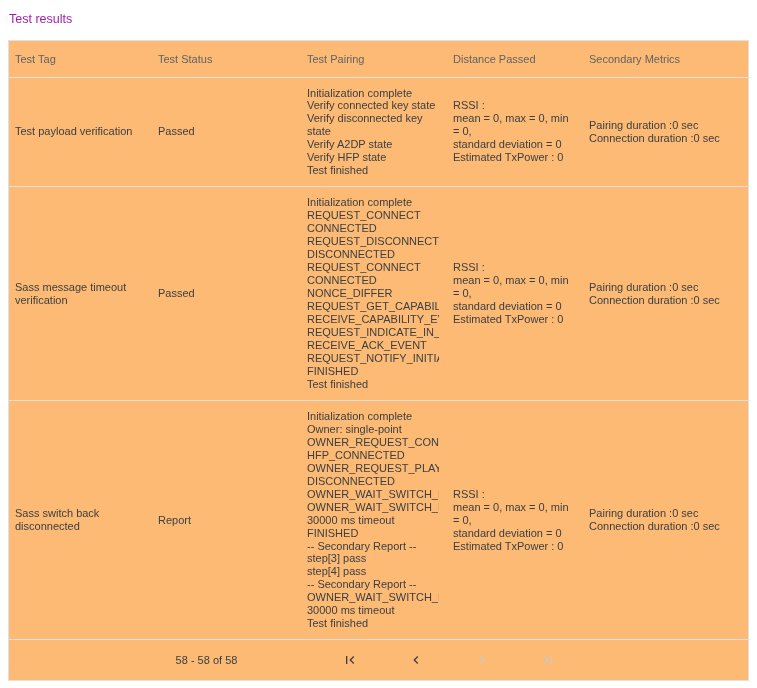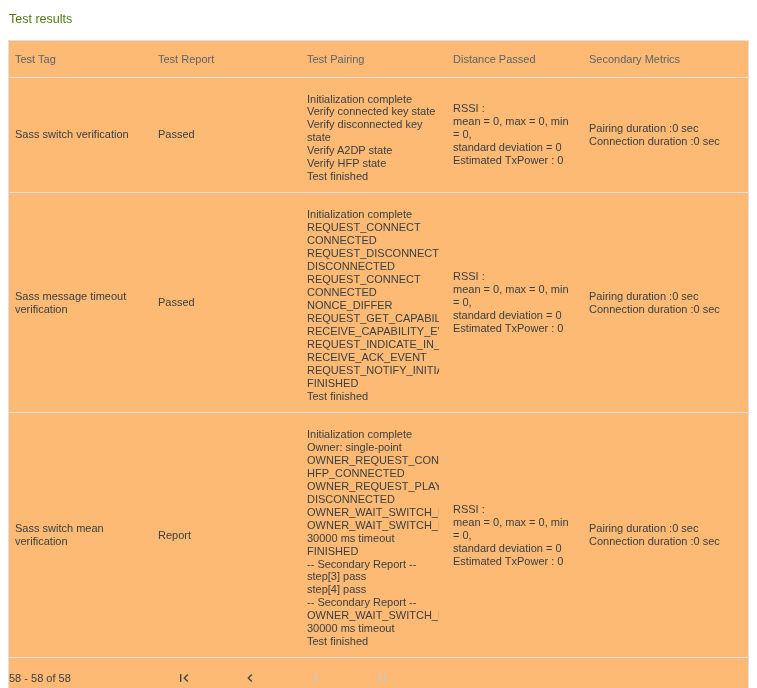--- a/index.html
+++ b/index.html
@@ -11,21 +11,21 @@
     color: #202124;
   }
   .page {
     width: 757px;
     height: 688px;
     background: #ffffff;
     overflow: hidden;
   }
   .page-title {
     font-size: 12.5px;
-    color: #4d7c0f;
+    color: #a21caf;
     padding: 12px 0 0 9px;
     height: 40px;
   }
   .table-card {
     margin: 0 8px;
     border: 1px solid #e0e0e0;
     background: #fdba74;
   }
   table.results {
     width: 100%;
@@ -49,24 +49,25 @@
     color: #3c4043;
     font-size: 11px;
     line-height: 1.18;
   }
   .multiline {
     white-space: pre-line;
     overflow: hidden;
     max-width: 100%;
   }
   td.msg-cell { padding-right: 2px; }
-  td.msg-cell .multiline { white-space: pre-line; word-break: keep-all; margin-top: 6px; }
+  td.msg-cell .multiline { white-space: pre-line; word-break: keep-all; }
   .pagination {
     display: flex;
     align-items: center;
+    justify-content: center;
     height: 40px;
     font-size: 11px;
     color: #3c4043;
   }
   .pagination .range-label {
     margin-right: 80px;
   }
   .pager-btn {
     background: none;
     border: none;
@@ -96,29 +97,29 @@
       <colgroup>
         <col style="width:143px">
         <col style="width:149px">
         <col style="width:146px">
         <col style="width:136px">
         <col style="width:167px">
       </colgroup>
       <thead>
         <tr>
           <th>Test Tag</th>
-          <th>Test Report</th>
+          <th>Test Status</th>
           <th>Test Pairing</th>
           <th>Distance Passed</th>
           <th>Secondary Metrics</th>
         </tr>
       </thead>
       <tbody>
         <tr>
-          <td>Sass switch verification</td>
+          <td>Test payload verification</td>
           <td>Passed</td>
           <td class="msg-cell">
             <div class="multiline">Initialization complete
 Verify connected key state
 Verify disconnected key state
 Verify A2DP state
 Verify HFP state
 Test finished</div>
           </td>
           <td>
@@ -157,21 +158,21 @@
 mean = 0, max = 0, min = 0,
 standard deviation = 0
 Estimated TxPower : 0</div>
           </td>
           <td>
             <div class="multiline">Pairing duration :0 sec
 Connection duration :0 sec</div>
           </td>
         </tr>
         <tr>
-          <td>Sass switch mean verification</td>
+          <td>Sass switch back disconnected</td>
           <td>Report</td>
           <td class="msg-cell">
             <div class="multiline">Initialization complete
 Owner: single-point
 OWNER_REQUEST_CONNECT
 HFP_CONNECTED
 OWNER_REQUEST_PLAY_MED
 DISCONNECTED
 OWNER_WAIT_SWITCH_BACK
 OWNER_WAIT_SWITCH_BACK

